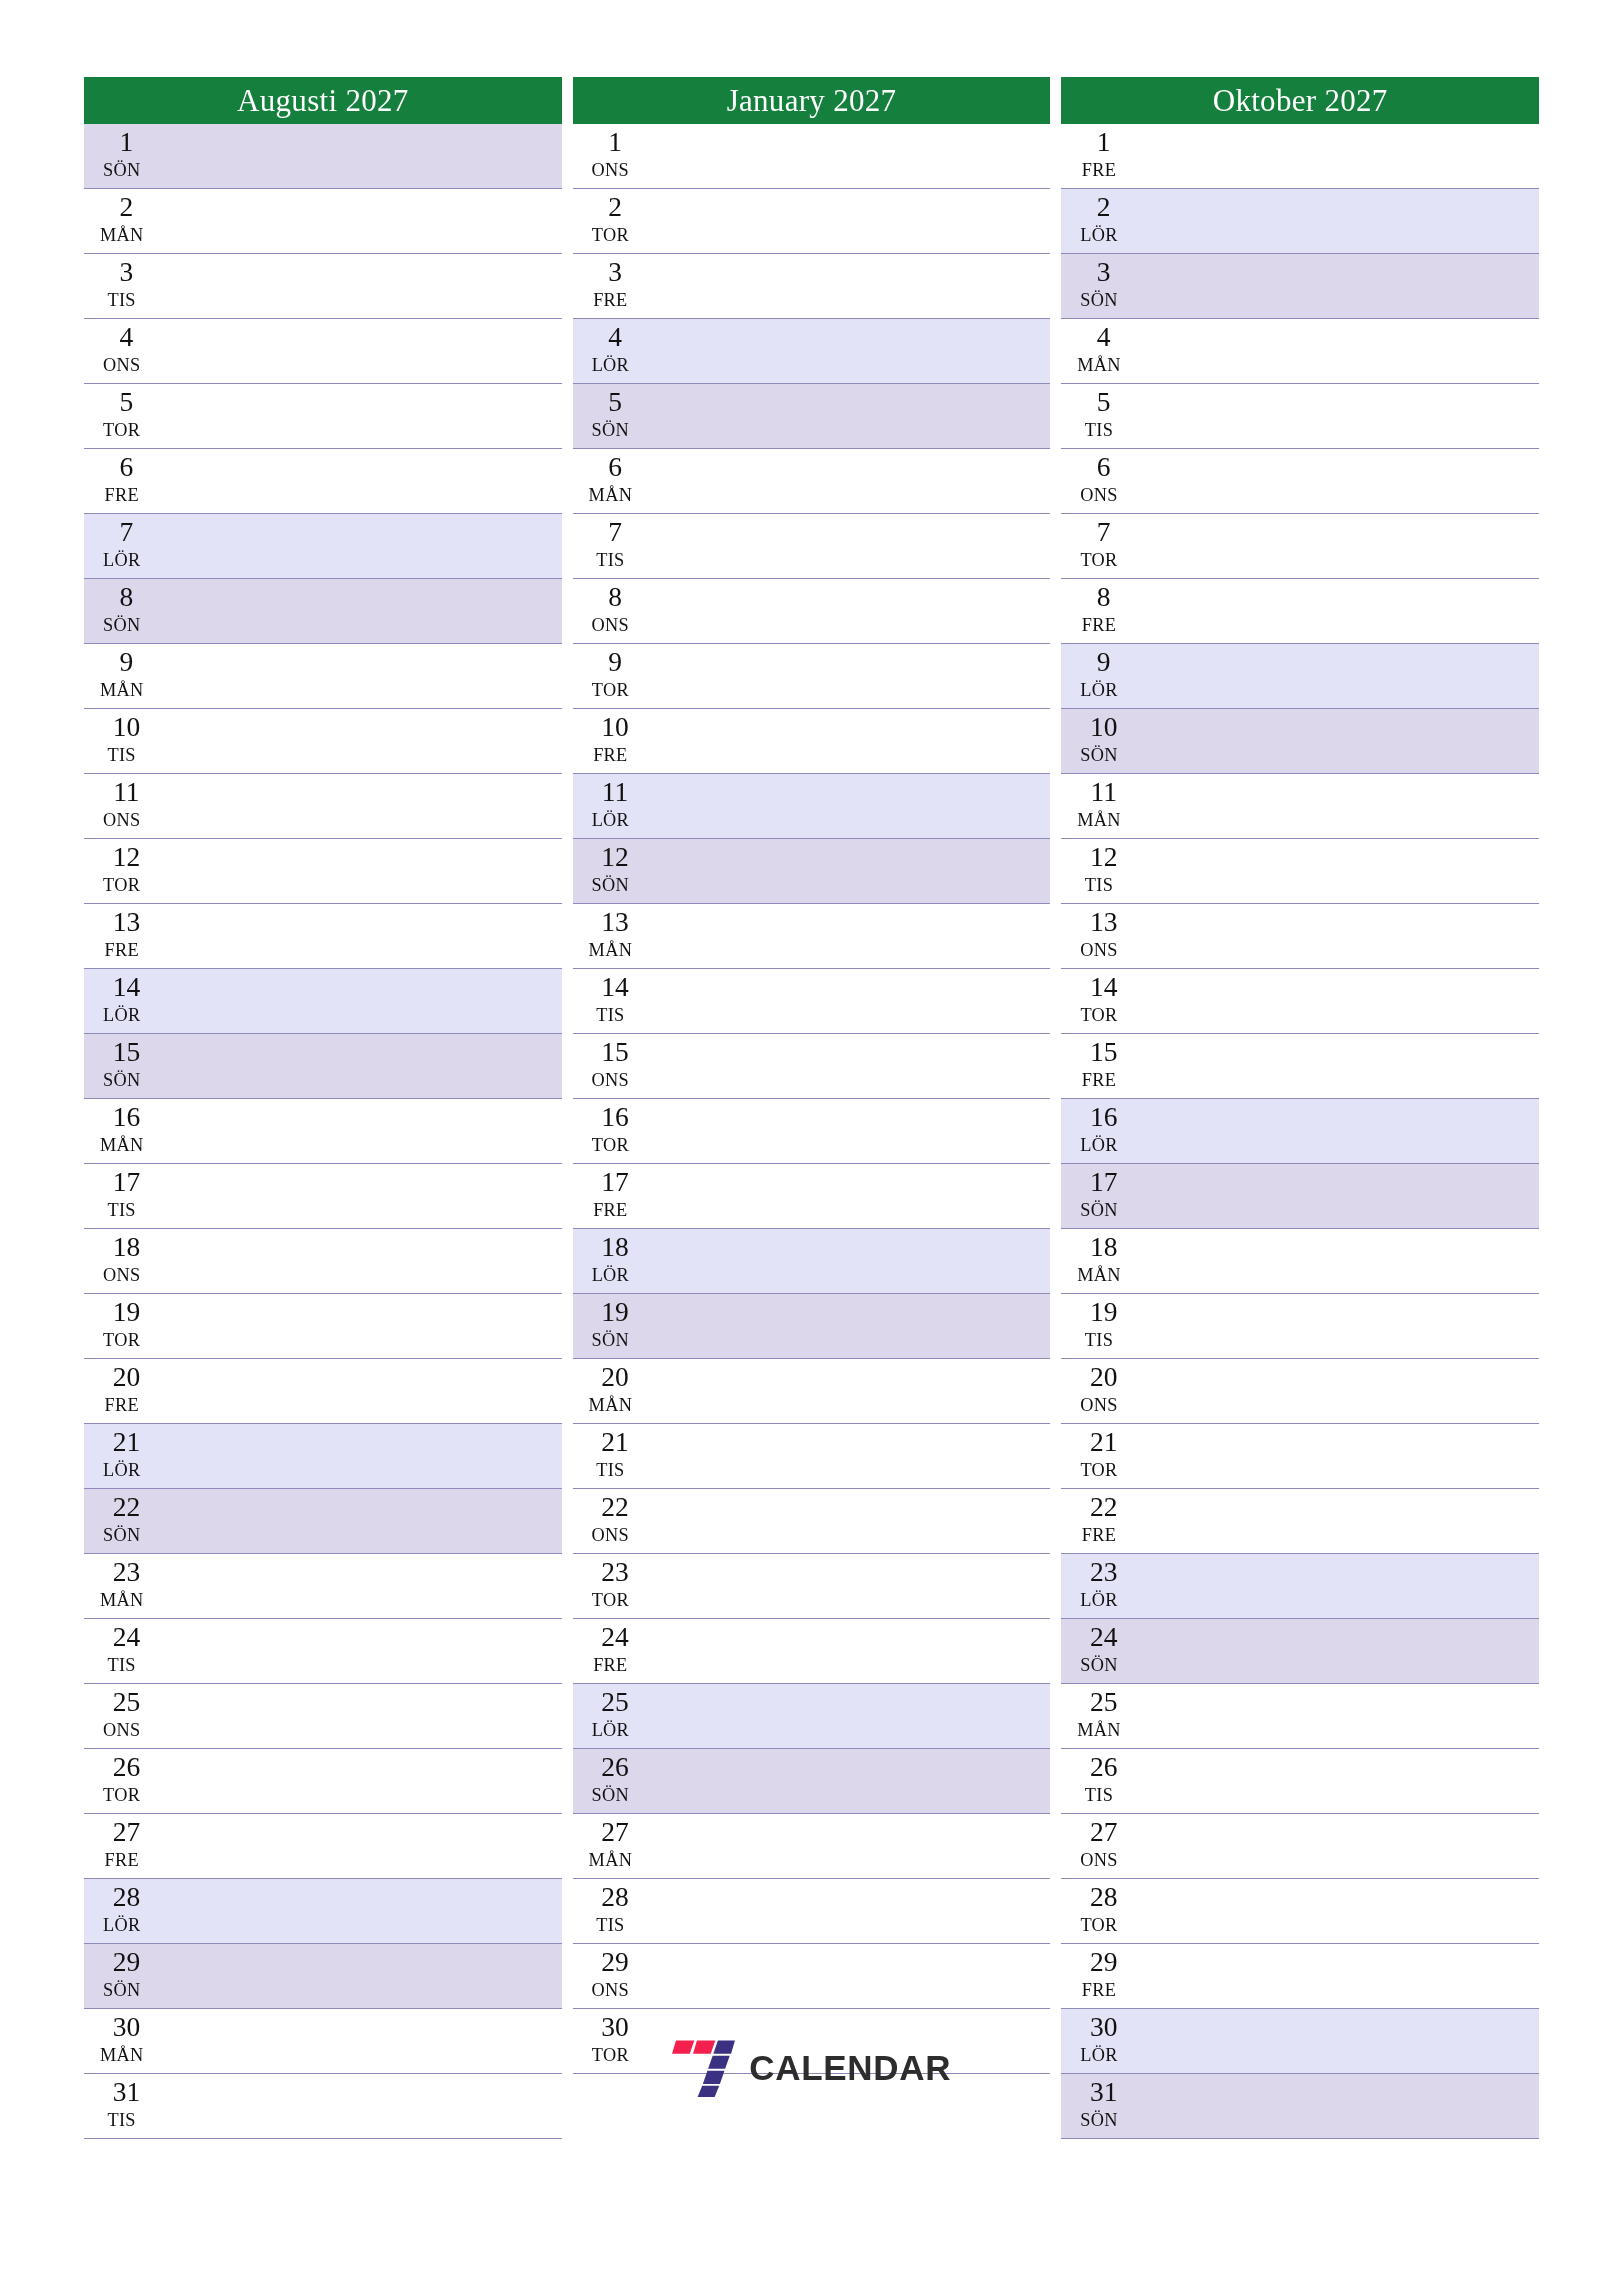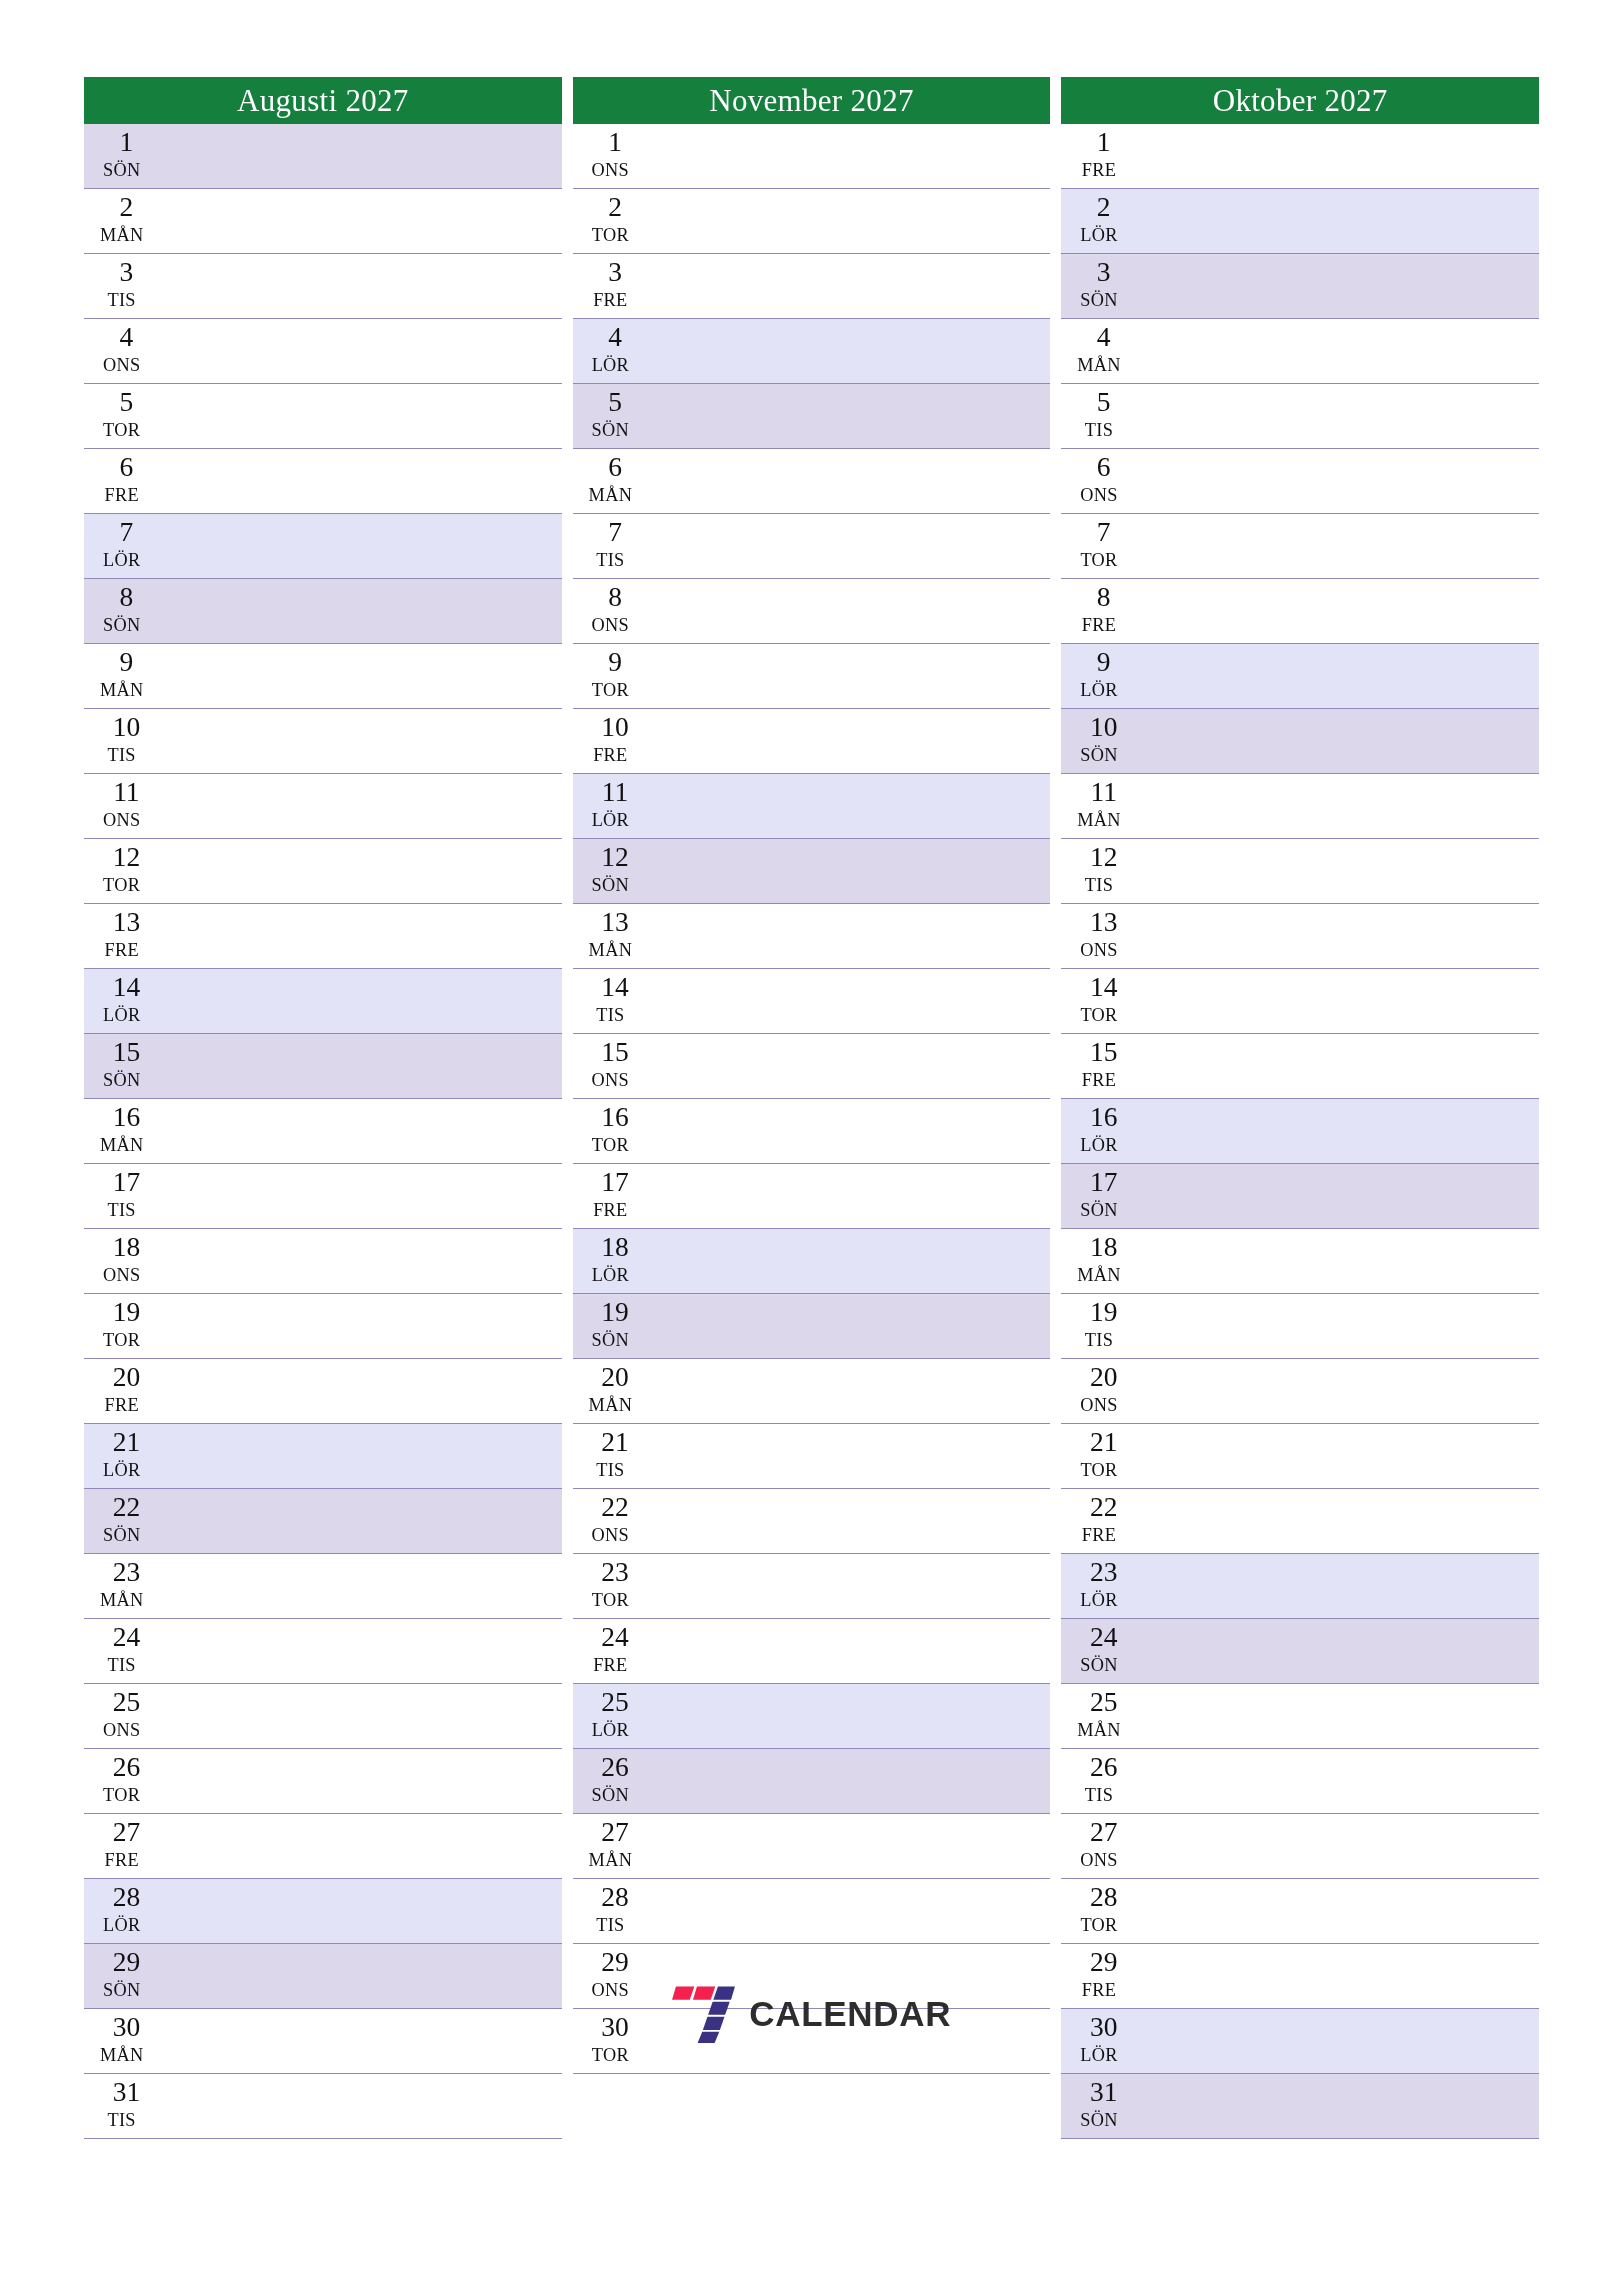--- a/index.html
+++ b/index.html
@@ -226,21 +226,21 @@
             <span class="day-num">30</span>
             <span class="day-wd">MÅN</span>
           </div>
           <div class="day-row">
             <span class="day-num">31</span>
             <span class="day-wd">TIS</span>
           </div>
         </div>
       </div>
       <div class="month-col">
-        <div class="month-header">November 2027</div>
+        <div class="month-header">January 2027</div>
         <div class="days">
           <div class="day-row first-row">
             <span class="day-num">1</span>
             <span class="day-wd">ONS</span>
           </div>
           <div class="day-row">
             <span class="day-num">2</span>
             <span class="day-wd">TOR</span>
           </div>
           <div class="day-row">
@@ -349,21 +349,21 @@
           </div>
           <div class="day-row">
             <span class="day-num">29</span>
             <span class="day-wd">ONS</span>
           </div>
           <div class="day-row">
             <span class="day-num">30</span>
             <span class="day-wd">TOR</span>
           </div>
         </div>
-        <div class="logo-wrap" style="top: 1900px;">
+        <div class="logo-wrap" style="top: 1954px;">
           <svg class="logo-mark" viewBox="0 0 96 90">
             <polygon points="6,4 34,4 27,24 0,24" fill="#f4204e"></polygon>
             <polygon points="38,4 66,4 59,24 32,24" fill="#f4204e"></polygon>
             <polygon points="70,4 96,4 90,24 63,24" fill="#3b3183"></polygon>
             <polygon points="62,27 88,27 81,47 55,47" fill="#3b3183"></polygon>
             <polygon points="54,50 80,50 73,70 47,70" fill="#3b3183"></polygon>
             <polygon points="46,73 72,73 65,90 39,90" fill="#3b3183"></polygon>
           </svg>
           <span class="logo-text">CALENDAR</span>
         </div>

